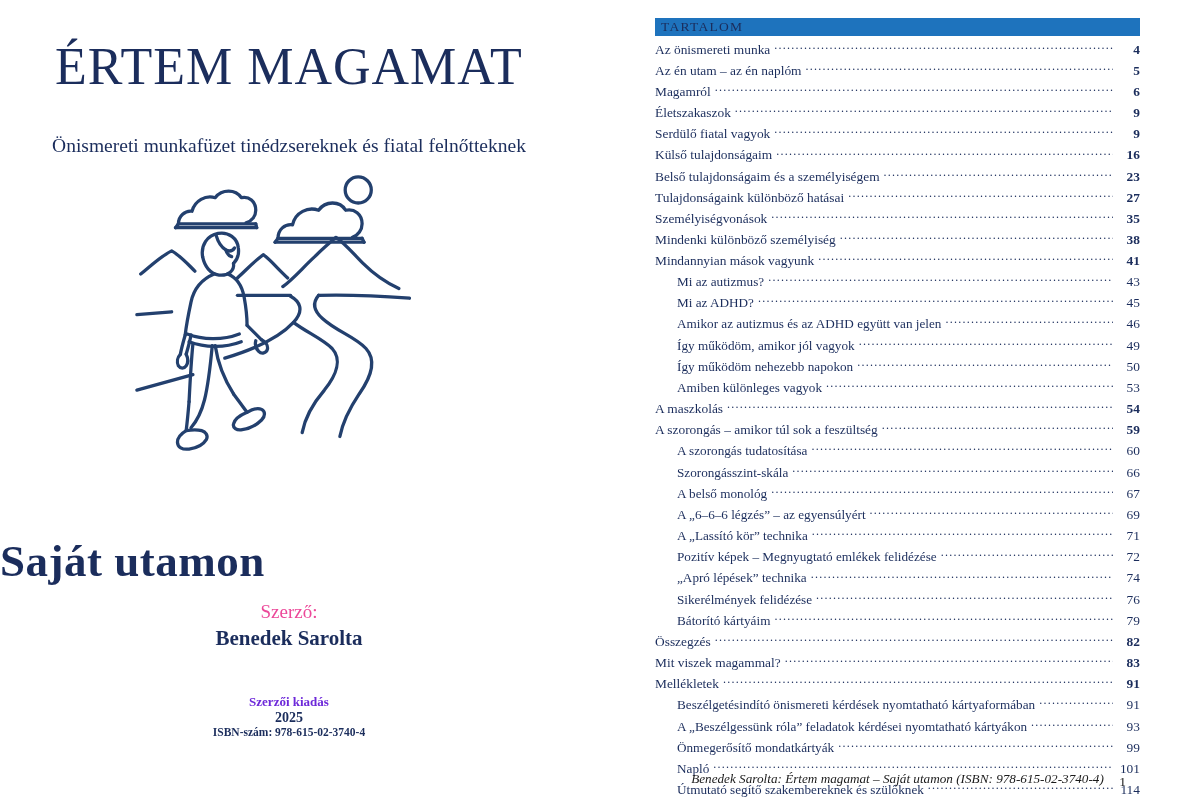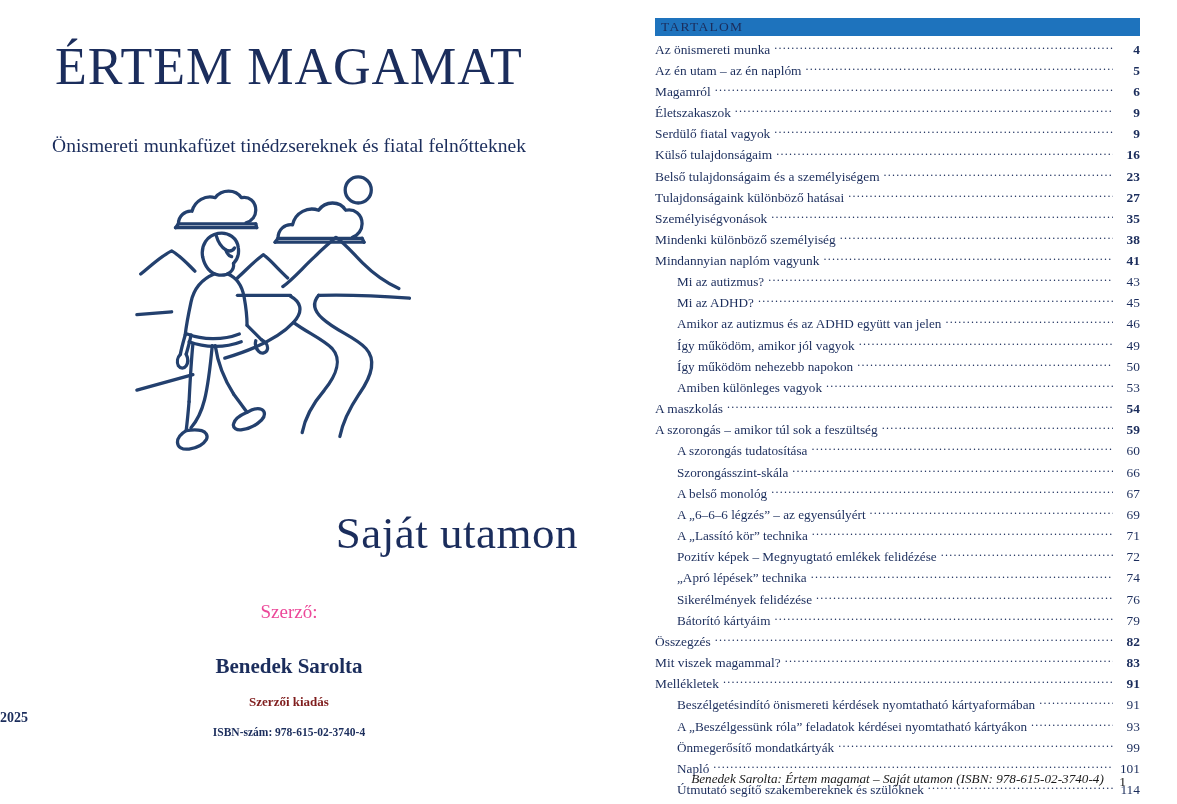--- a/index.html
+++ b/index.html
@@ -47,55 +47,54 @@
   }
   #cover-illustration {
     position: absolute;
     top: 155px;
     left: 133px;
     width: 290px;
     height: 300px;
   }
   .cover-booktitle {
     position: absolute;
-    top: 507px; left: 0; width: 578px;
-    text-align: right;
+    top: 535px; left: 0; width: 578px;
+    text-align: left;
     font-size: 45px;
-    font-weight: normal;
+    font-weight: bold;
     color: #1b2d5c;
     letter-spacing: 0.5px;
   }
   .cover-authorlabel {
     position: absolute;
     top: 601px; left: 0; width: 578px;
     text-align: center;
     font-size: 19px;
     color: #ec4899;
   }
   .cover-authorname {
     position: absolute;
     top: 626px; left: 0; width: 578px;
     text-align: center;
     font-size: 21px;
     font-weight: bold;
     color: #1b2d5c;
-    margin-top: 28px;
   }
   .cover-publisher {
     position: absolute;
     top: 694px; left: 0; width: 578px;
     text-align: center;
     font-size: 13px;
     font-weight: bold;
-    color: #7f1d1d;
+    color: #6d28d9;
   }
   .cover-year {
     position: absolute;
     top: 710px; left: 0; width: 578px;
-    text-align: left;
+    text-align: center;
     font-size: 14px;
     font-weight: bold;
     color: #1b2d5c;
   }
   .cover-isbn {
     position: absolute;
     top: 726px; left: 0; width: 578px;
     text-align: center;
     font-size: 11.5px;
     font-weight: bold;
@@ -351,21 +350,21 @@
           <span class="toc-label">Személyiségvonások</span>
           <span class="toc-dots"></span>
           <span class="toc-page">35</span>
         </div>
         <div class="toc-entry lvl1">
           <span class="toc-label">Mindenki különböző személyiség</span>
           <span class="toc-dots"></span>
           <span class="toc-page">38</span>
         </div>
         <div class="toc-entry lvl1">
-          <span class="toc-label">Mindannyian naplóm vagyunk</span>
+          <span class="toc-label">Mindannyian mások vagyunk</span>
           <span class="toc-dots"></span>
           <span class="toc-page">41</span>
         </div>
         <div class="toc-entry lvl2">
           <span class="toc-label">Mi az autizmus?</span>
           <span class="toc-dots"></span>
           <span class="toc-page">43</span>
         </div>
         <div class="toc-entry lvl2">
           <span class="toc-label">Mi az ADHD?</span>

